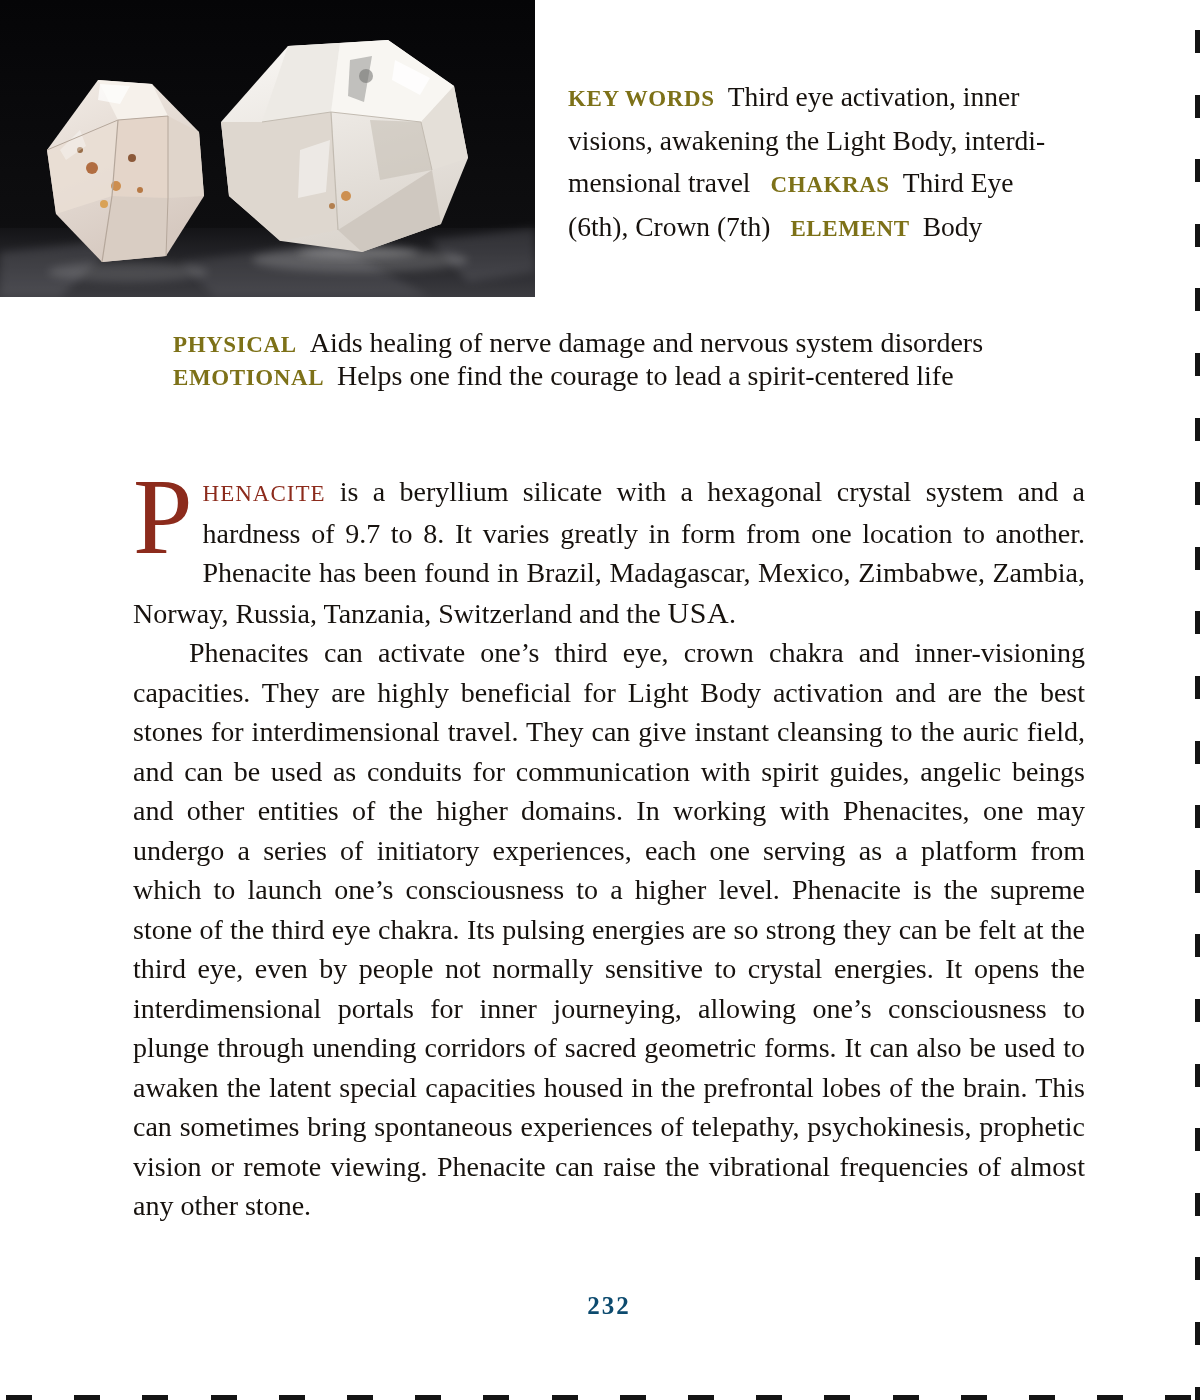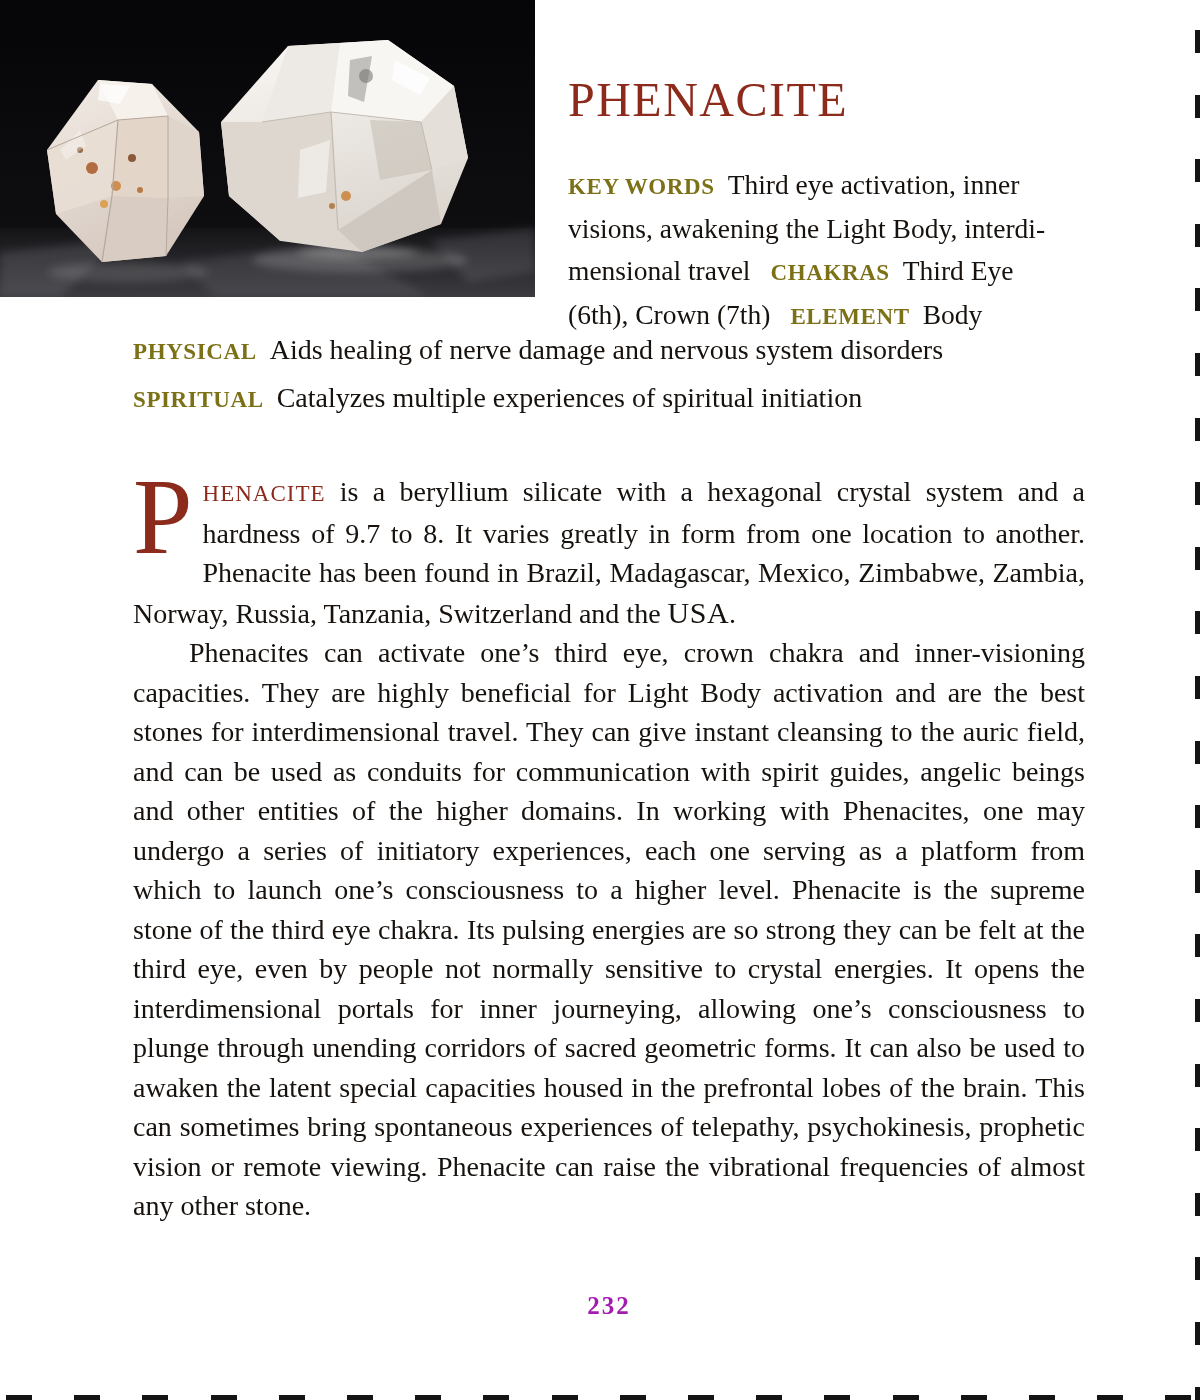--- a/index.html
+++ b/index.html
@@ -51,21 +51,21 @@
   }
   .label.mid { margin-left: 20px; }
 
   
   .attrs {
     position: absolute;
     left: 133px; top: 327px;
     width: 955px;
     font-size: 28px;
   }
-  .attr-row { line-height: 46px; white-space: nowrap; }
+  .attr-row { line-height: 31px; white-space: nowrap; margin-left: 40px; }
 
   
   .bodytext {
     position: absolute;
     left: 133px; top: 472px;
     width: 952px;
     font-size: 28px;
     line-height: 39.5px;
     text-align: justify;
   }
@@ -87,21 +87,21 @@
 
   
   .folio {
     position: absolute;
     left: 133px; top: 1292px;
     width: 952px;
     text-align: center;
     font-weight: 700;
     font-size: 25px;
     letter-spacing: 2px;
-    color: #a21caf;
+    color: #0c4a6e;
   }
 
   
   .tickv {
     position: absolute;
     right: 0;
     width: 5px; height: 23px;
     background: #141414;
   }
   .tickh {
@@ -186,32 +186,31 @@
         <polygon points="300,150 330,140 326,192 298,198" fill="#ffffff" opacity="0.45"></polygon>
         <circle cx="346" cy="196" r="5" fill="#c9823a" opacity="0.85"></circle>
         <circle cx="332" cy="206" r="3" fill="#a86a30" opacity="0.8"></circle>
         <polyline points="331,112 338,230" fill="none" stroke="#c2bbb1" stroke-width="1.2"></polyline>
         <polyline points="262,122 331,112 421,122 432,170" fill="none" stroke="#c2bbb1" stroke-width="1"></polyline>
       </g>
     </svg>
   </div>
 
   <div class="headercol">
-    <h1 class="title">PHENACITE</h1>
     <p class="kw">
       <span class="label">KEY WORDS</span><span>Third eye activation, inner visions, awakening the Light Body, interdi­mensional travel</span><span class="label mid">CHAKRAS</span><span>Third Eye (6th), Crown (7th)</span><span class="label mid">ELEMENT</span><span>Body</span>
     </p>
   </div>
 
   <div class="attrs">
     <div class="attr-row">
       <span class="label">PHYSICAL</span><span>Aids healing of nerve damage and nervous system disorders</span>
     </div>
     <div class="attr-row">
-      <span class="label">SPIRITUAL</span><span>Catalyzes multiple experiences of spiritual initiation</span>
+      <span class="label">EMOTIONAL</span><span>Helps one find the courage to lead a spirit-centered life</span>
     </div>
   </div>
 
   <div class="bodytext">
     <p><span class="dropcap">P</span><span class="lead">HENACITE</span><span> is a beryllium silicate with a hexagonal crystal system and a hardness of 9.7 to 8. It varies greatly in form from one location to another. Phenacite has been found in Brazil, Madagascar, Mexico, Zimbabwe, Zambia, Norway, Russia, Tanzania, Switzerland and the </span><span class="smallcaps">USA</span><span>.</span></p>
     <p class="p2">Phenacites can activate one’s third eye, crown chakra and inner-visioning capacities. They are highly beneficial for Light Body activation and are the best stones for interdimensional travel. They can give instant cleansing to the auric field, and can be used as conduits for communication with spirit guides, angelic beings and other entities of the higher domains. In working with Phenacites, one may undergo a series of initiatory experiences, each one serving as a platform from which to launch one’s consciousness to a higher level. Phenacite is the supreme stone of the third eye chakra. Its pulsing energies are so strong they can be felt at the third eye, even by people not normally sensitive to crystal energies. It opens the interdimensional portals for inner journeying, allowing one’s consciousness to plunge through unending corridors of sacred geometric forms. It can also be used to awaken the latent special capacities housed in the prefrontal lobes of the brain. This can sometimes bring spontaneous experiences of telepathy, psychokinesis, prophetic vision or remote viewing. Phenacite can raise the vibrational frequencies of almost any other stone.</p>
   </div>
 
   <div class="folio">232</div>
 

